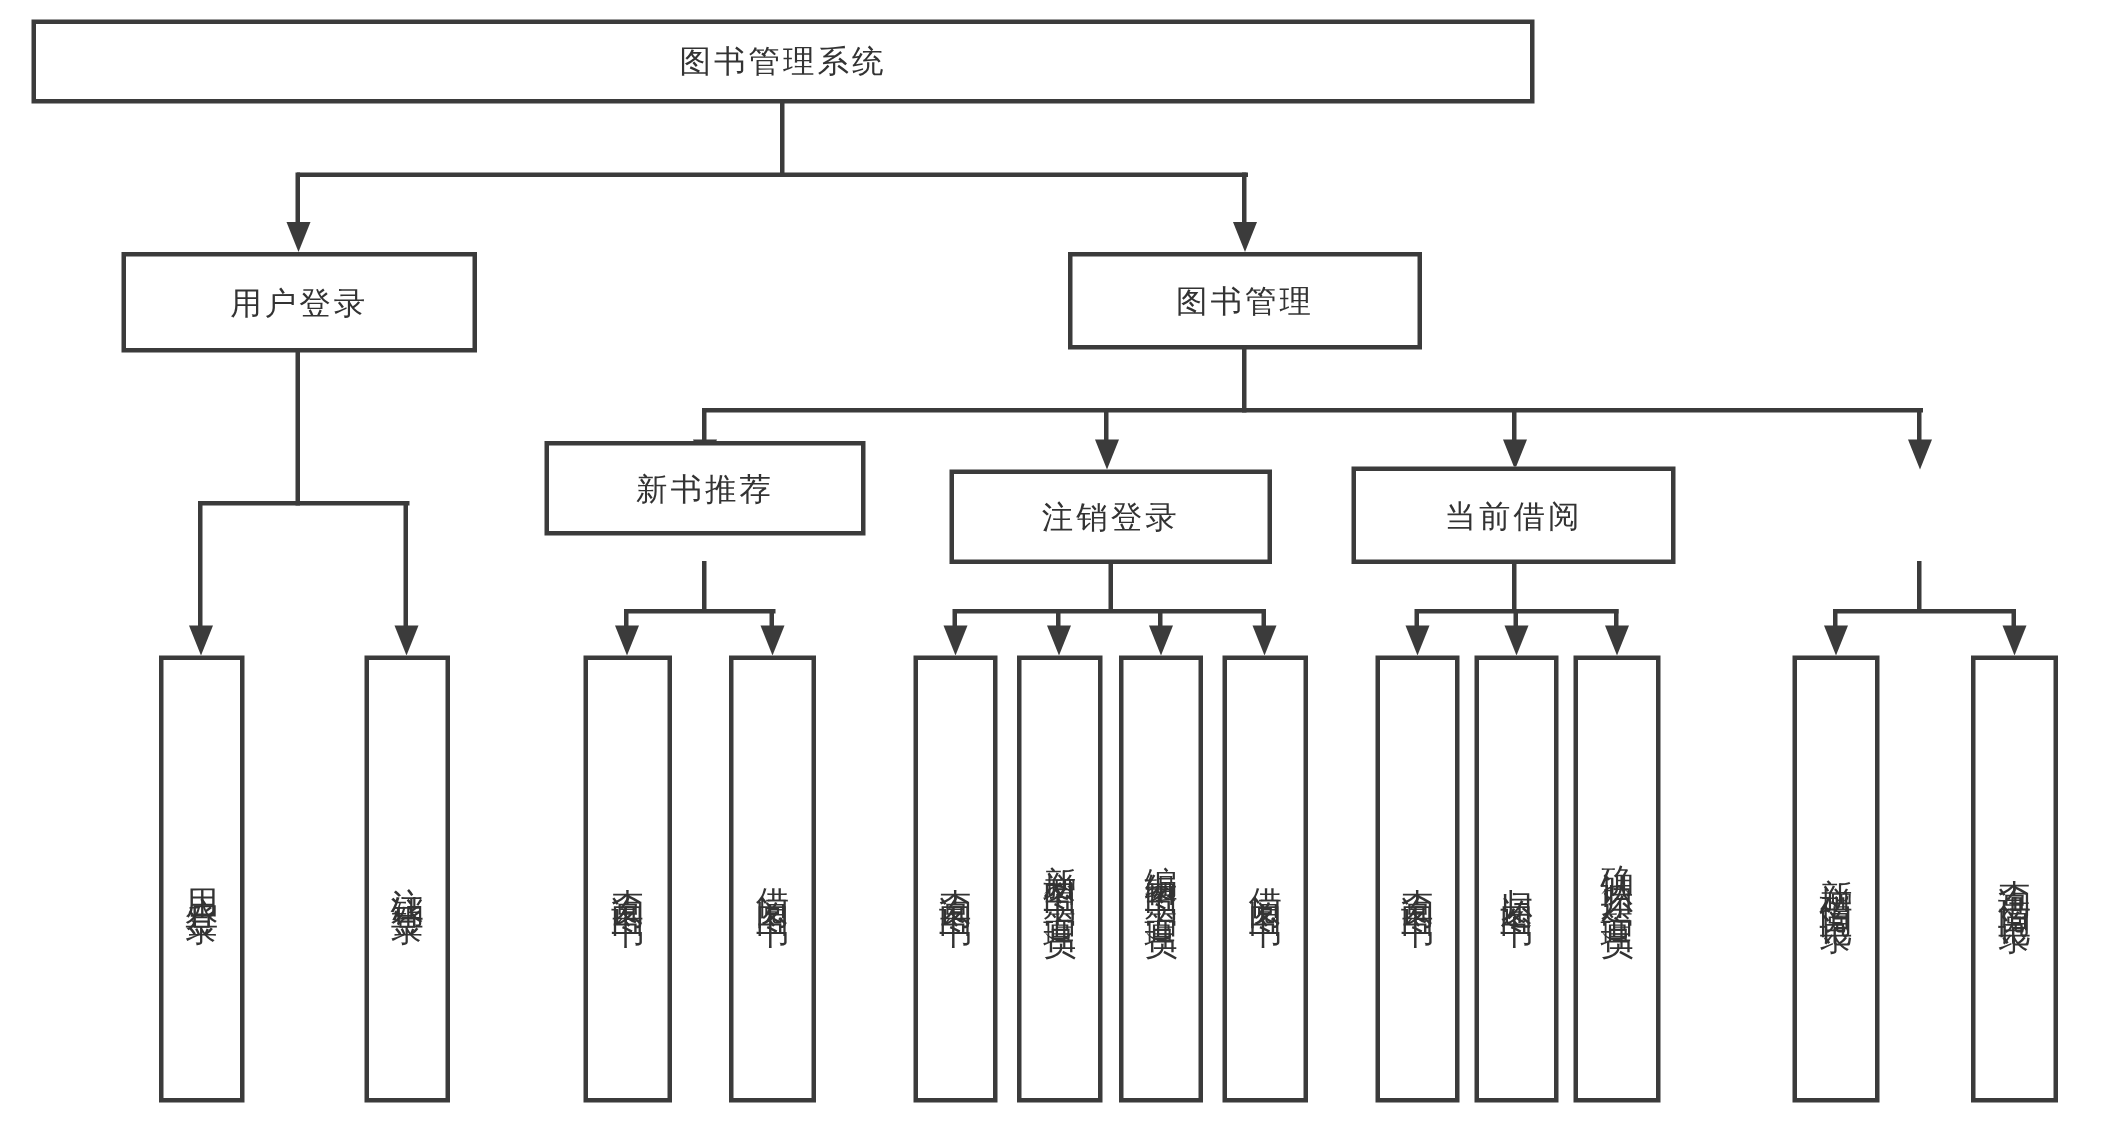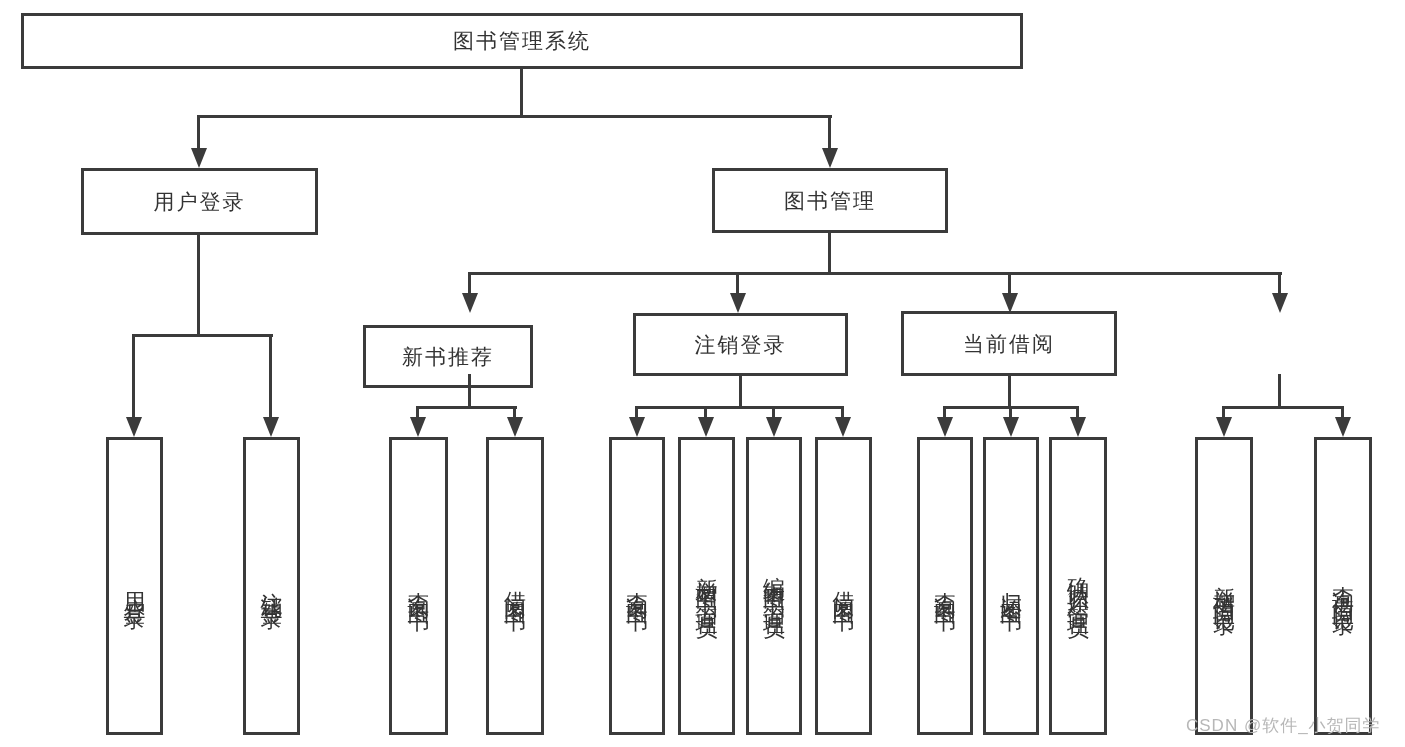--- a/index.html
+++ b/index.html
@@ -85,21 +85,21 @@
   <div class="hline" style="left:469px;top:272px;width:813px;"></div>
   <div class="vline" style="left:468px;top:272px;height:24px;"></div>
   <div class="ahead" style="left:462px;top:293px;"></div>
   <div class="vline" style="left:736px;top:272px;height:24px;"></div>
   <div class="ahead" style="left:730px;top:293px;"></div>
   <div class="vline" style="left:1008px;top:272px;height:24px;"></div>
   <div class="ahead" style="left:1002px;top:293px;"></div>
   <div class="vline" style="left:1278px;top:272px;height:24px;"></div>
   <div class="ahead" style="left:1272px;top:293px;"></div>
 
-  <div class="node" style="left:363px;top:325px;width:170px;height:63px;">
+  <div class="node" style="left:363px;top:294px;width:214px;height:63px;">
     <span>新书推荐</span>
   </div>
   <div class="node" style="left:633px;top:313px;width:215px;height:63px;">
     <span>注销登录</span>
   </div>
   <div class="node" style="left:901px;top:311px;width:216px;height:65px;">
     <span>当前借阅</span>
   </div>
 
   <div class="vline" style="left:468px;top:374px;height:34px;"></div>
@@ -173,15 +173,14 @@
     <span>确认归还（管理员）</span>
   </div>
 
   <div class="node v-node" style="left:1195px;top:437px;width:58px;height:298px;">
     <span>新增借阅记录</span>
   </div>
   <div class="node v-node" style="left:1314px;top:437px;width:58px;height:298px;">
     <span>查询借阅记录</span>
   </div>
 
-  <div class="watermark">CSDN @软件_小贺同学</div>
 
 </div>
 
 </body></html>

